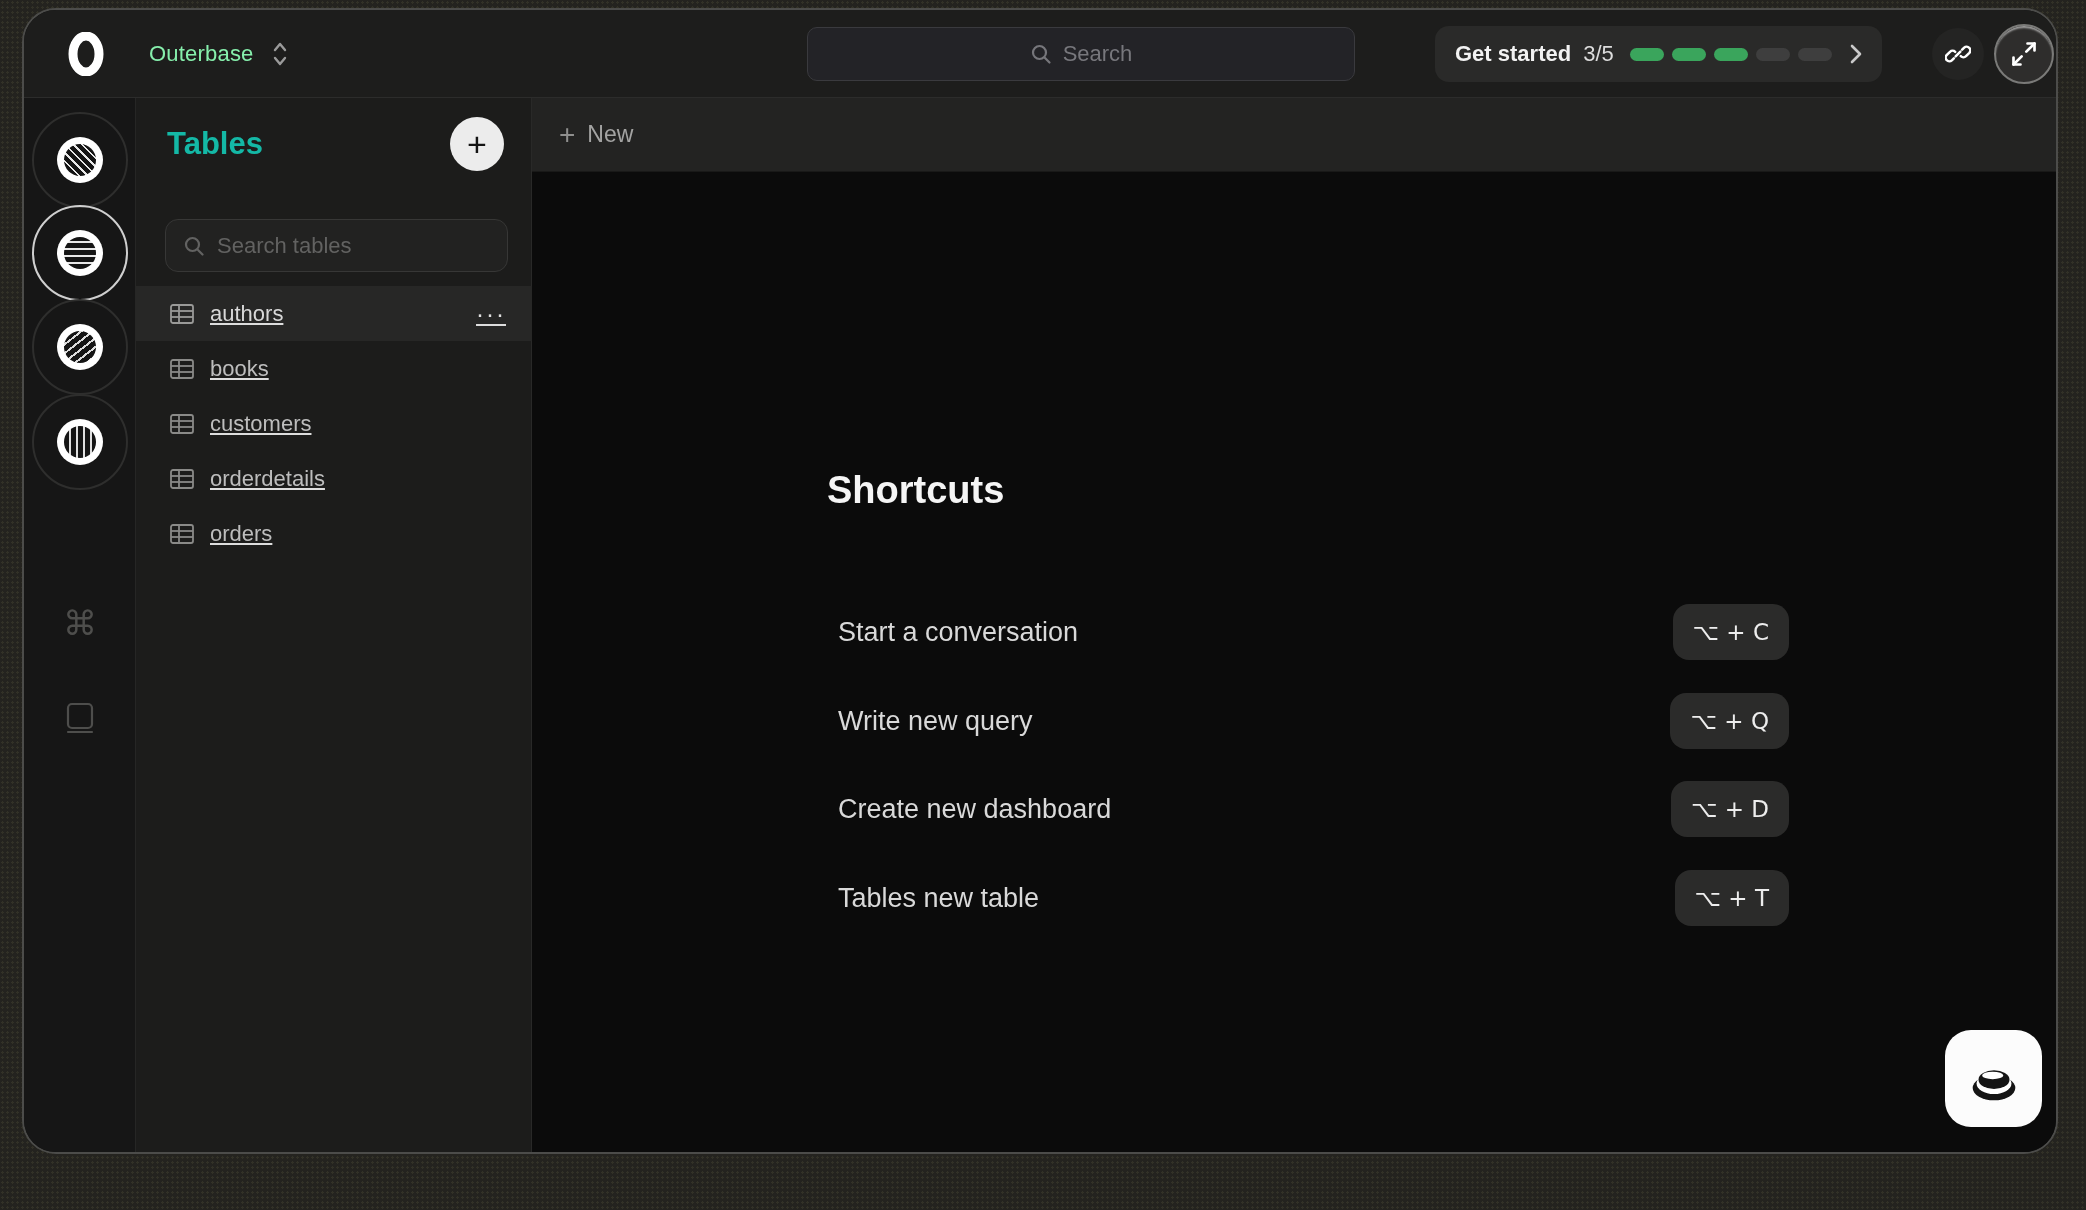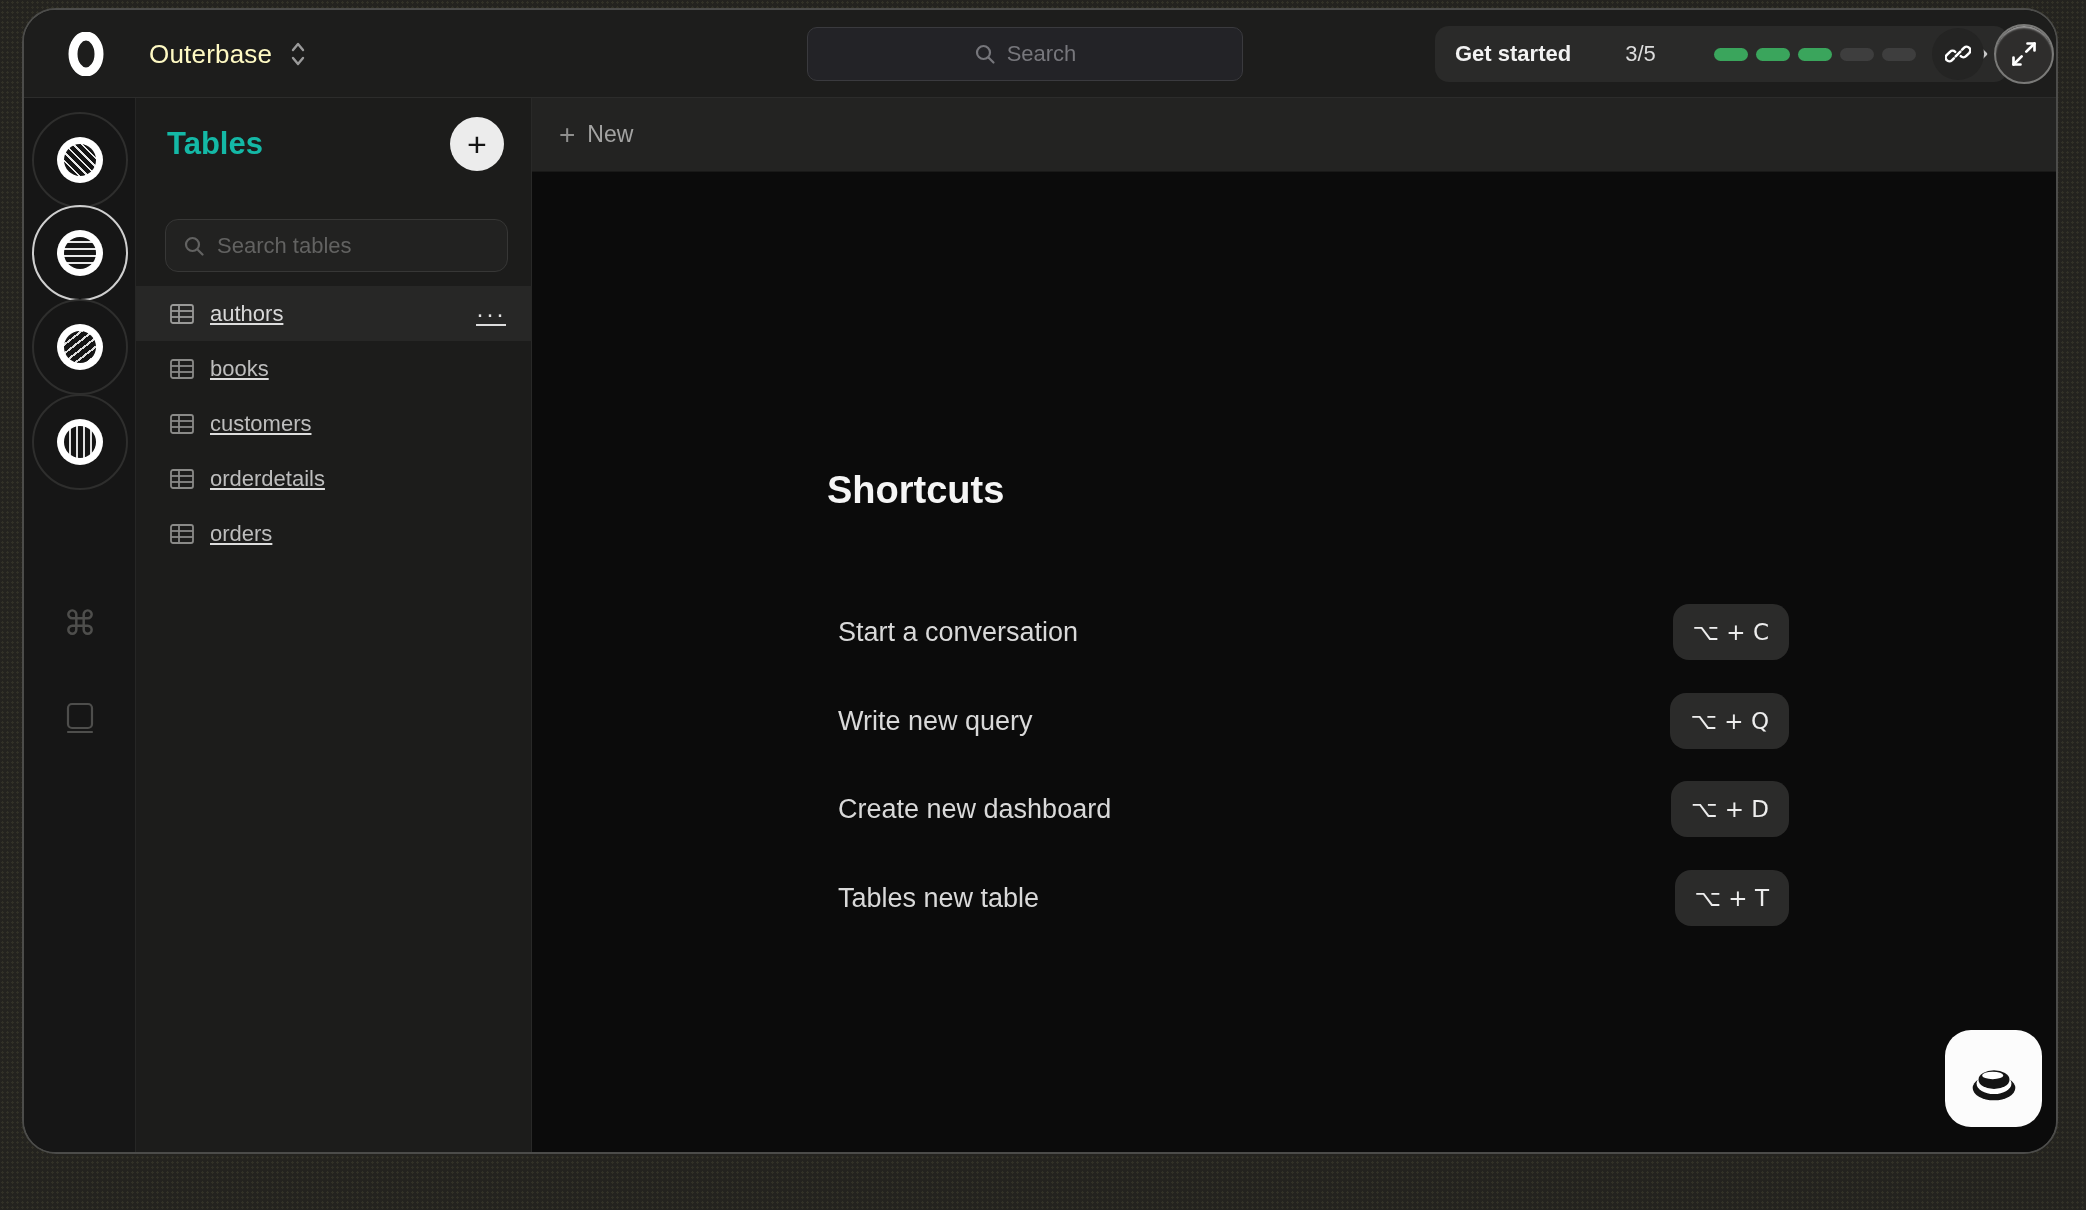--- a/index.html
+++ b/index.html
@@ -21,34 +21,34 @@
     overflow:hidden;
   }
 
   
   .topbar {
     position:absolute; left:0; top:0; width:100%; height:88px;
     background:#1d1d1c; border-bottom:1px solid #2c2c2b;
   }
   .logo { position:absolute; left:44px; top:22px; width:36px; height:44px; }
   .ws-switcher { position:absolute; left:125px; top:0; height:88px; display:flex; align-items:center; gap:18px; cursor:pointer; }
-  .ws-name { font-size:26px; color:#fef9c3; letter-spacing:.2px;text-align:center; }
+  .ws-name { font-size:22px; color:#86efac; letter-spacing:.2px;text-align:center; }
   .updown { width:16px; height:26px; }
 
   .searchbar {
-    position:absolute; left:783px; top:17px; width:436px; height:54px;
+    position:absolute; left:783px; top:17px; width:548px; height:54px;
     background:#232327; border:1px solid #3a3a3e; border-radius:10px;
     display:flex; align-items:center; justify-content:center; gap:11px;
     color:#77777c; font-size:22px; cursor:text;
   }
 
   .getstarted {
     position:absolute; left:1411px; top:16px; height:56px; padding:0 20px;
     background:#2a2a29; border-radius:14px;
-    display:flex; align-items:center; cursor:pointer;gap:42px;
+    display:flex; align-items:center; cursor:pointer;
   }
   .gs-label { font-size:22px; font-weight:bold; color:#f2f2f2; }
   .gs-progress { font-size:22px; color:#dcdcdc; margin-left:12px; }
   .gs-pills { display:flex; gap:8px; margin-left:16px; }
   .gs-pill { width:34px; height:13px; border-radius:7px; }
   .gs-pill.done { background:#3aa55c; }
   .gs-pill.todo { background:#3e3e3e; }
   .gs-chevron { margin-left:18px; width:12px; height:20px; }
 
   .circle-btn {

